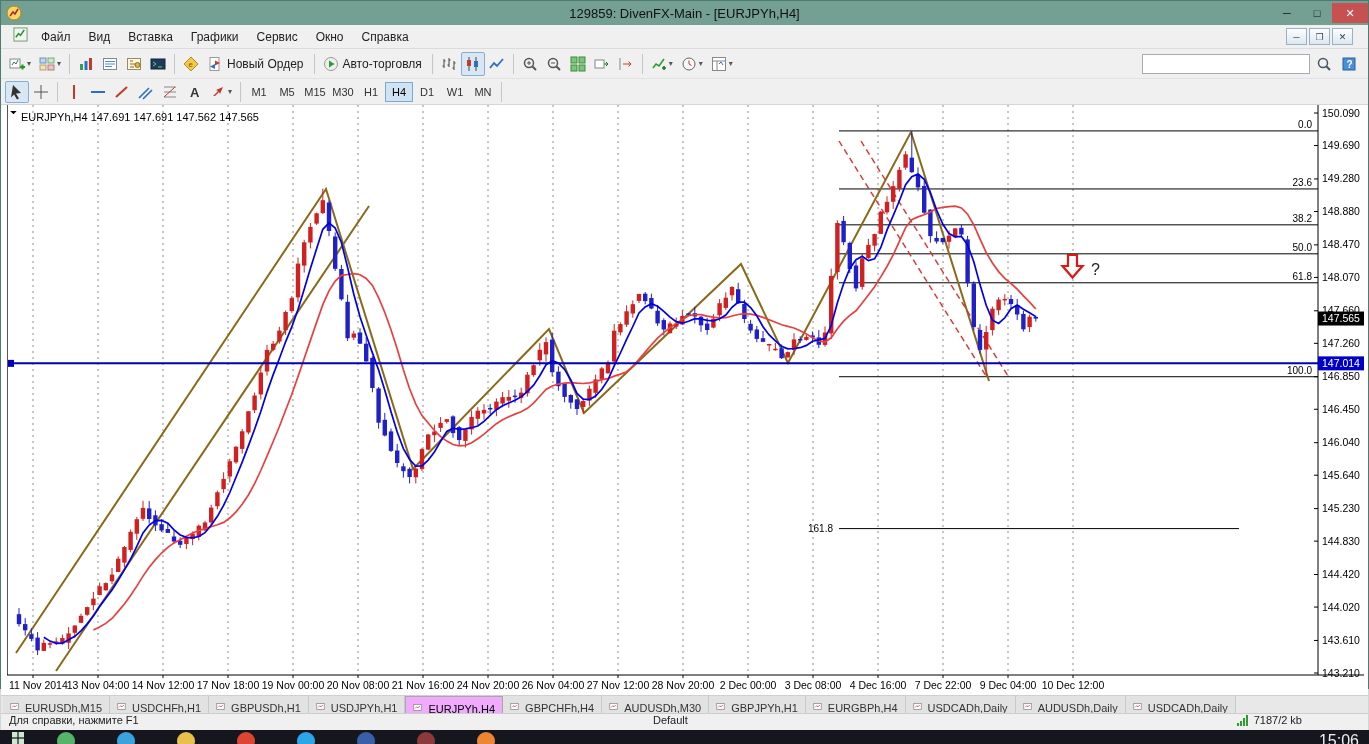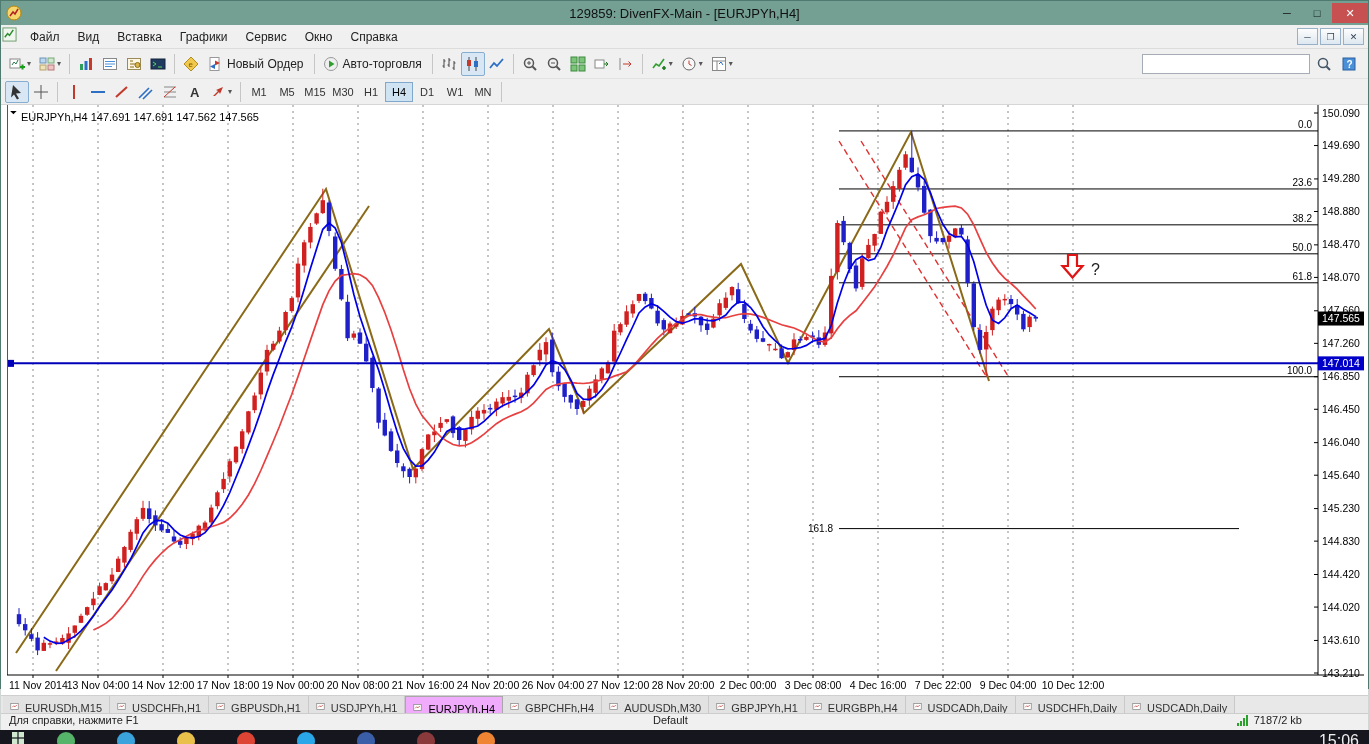--- a/index.html
+++ b/index.html
@@ -5,21 +5,21 @@
 *{box-sizing:border-box;margin:0;padding:0}
 html,body{width:1369px;height:744px;overflow:hidden}
 body{font-family:"Liberation Sans",sans-serif;background:#cfd6d4;position:relative}
 .window{position:absolute;left:0;top:0;width:1369px;height:689px;background:#f0f0f0;border:1px solid #4e7a6f;display:flex;flex-direction:column}
 .titlebar{flex:0 0 24px;height:24px;background:#73a093;display:flex;align-items:center;position:relative}
 .titlebar .appico{margin-left:5px;display:flex}
 .title{position:absolute;left:0;right:0;text-align:center;font-size:13px;color:#111;pointer-events:none}
 .winbtns{margin-left:auto;display:flex;z-index:2}
 .wbtn{width:30px;height:20px;display:flex;align-items:center;justify-content:center;font-size:11px;color:#111}
 .wbtn.close{background:#c75050;color:#fff;width:36px}
-.menubar{flex:0 0 24px;height:24px;display:flex;align-items:center;background:#f0f0f0;border-bottom:1px solid #dcdcdc;padding:0 1px}
+.menubar{flex:0 0 24px;height:24px;display:flex;align-items:center;background:#f0f0f0;border-bottom:1px solid #dcdcdc;padding:0 12px}
 .menu-item{padding:3px 9px;font-size:12px;color:#222}
 .mdi-btns{margin-left:auto;display:flex;gap:2px;padding-right:3px}
 .mdi-btn{width:21px;height:17px;border:1px solid #98b0c8;background:linear-gradient(#fdfdfd,#dde7f0);font-size:9px;display:flex;align-items:center;justify-content:center;color:#345}
 .toolbar{display:flex;align-items:center;background:#f0f0f0;padding:0 4px}
 .t1{flex:0 0 30px;height:30px;border-bottom:1px solid #e2e2e2}
 .t2{flex:0 0 26px;height:26px;border-bottom:1px solid #d6d6d6}
 .tbtn{height:24px;min-width:24px;padding:0 3px;display:flex;align-items:center;justify-content:center;border:1px solid transparent;border-radius:2px;gap:2px}
 .t2 .tbtn{height:22px;min-width:22px}
 .tbtn.active{background:#d9e7f5;border-color:#86aed0}
 .tlabel{font-size:12px;color:#222;padding:0 2px;white-space:nowrap}
@@ -849,21 +849,21 @@
           <rect x="1" y="2" width="10" height="8" fill="#fff" stroke="#888"></rect>
           <path d="M3 7l2-2 1.5 1.5L9 4" stroke="#c43a2d" fill="none"></path>
         </svg>
         <span>USDCADh,Daily</span>
       </div>
       <div class="tab">
         <svg width="12" height="12" viewBox="0 0 16 16">
           <rect x="1" y="2" width="10" height="8" fill="#fff" stroke="#888"></rect>
           <path d="M3 7l2-2 1.5 1.5L9 4" stroke="#c43a2d" fill="none"></path>
         </svg>
-        <span>USDCHFh,Daily</span>
+        <span>AUDUSDh,Daily</span>
       </div>
       <div class="tab">
         <svg width="12" height="12" viewBox="0 0 16 16">
           <rect x="1" y="2" width="10" height="8" fill="#fff" stroke="#888"></rect>
           <path d="M3 7l2-2 1.5 1.5L9 4" stroke="#c43a2d" fill="none"></path>
         </svg>
         <span>USDCADh,Daily</span>
       </div>
     </div>
 

